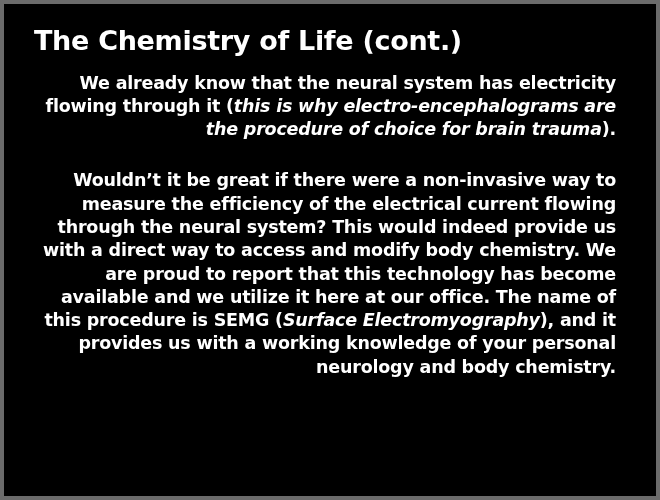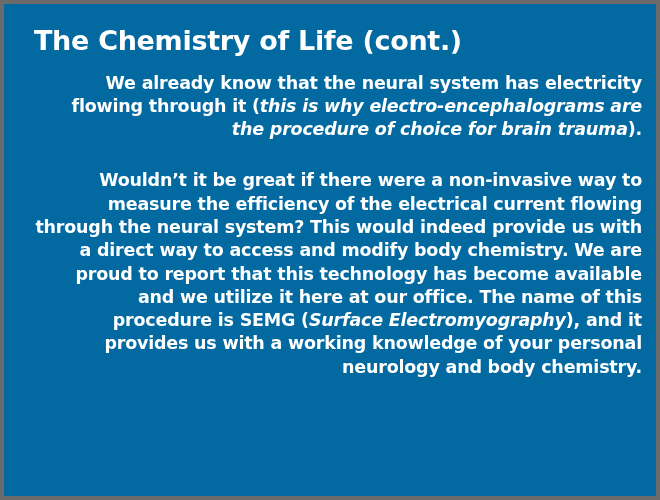--- a/index.html
+++ b/index.html
@@ -12,23 +12,23 @@
     height: 500px;
     overflow: hidden;
     font-family: "DejaVu Sans", sans-serif;
   }
   .slide {
     position: absolute;
     left: 4px;
     top: 4px;
     width: 652px;
     height: 492px;
-    background: #0369a1;
+    background: #000000;
     box-sizing: border-box;
-    padding: 22px 14px 0 30px;
+    padding: 22px 40px 0 30px;
   }
   .slide-title {
     color: #ffffff;
     font-family: "DejaVu Sans", sans-serif;
     font-weight: bold;
     font-size: 27px;
     line-height: 1.1;
     letter-spacing: -0.3px;
     margin: 0 0 16px 0;
     white-space: nowrap;

